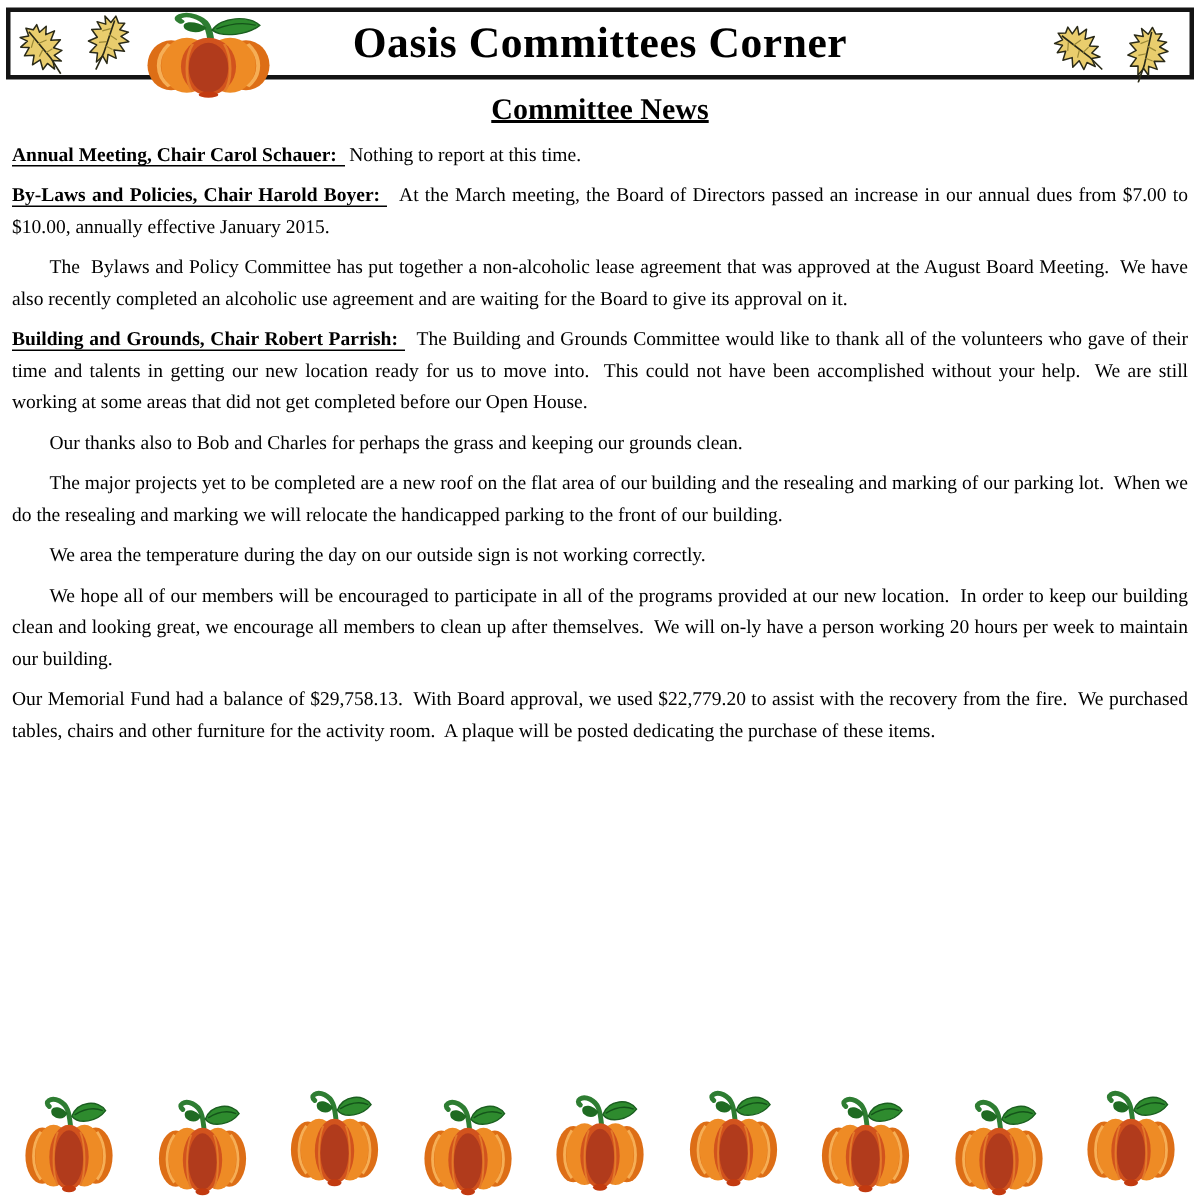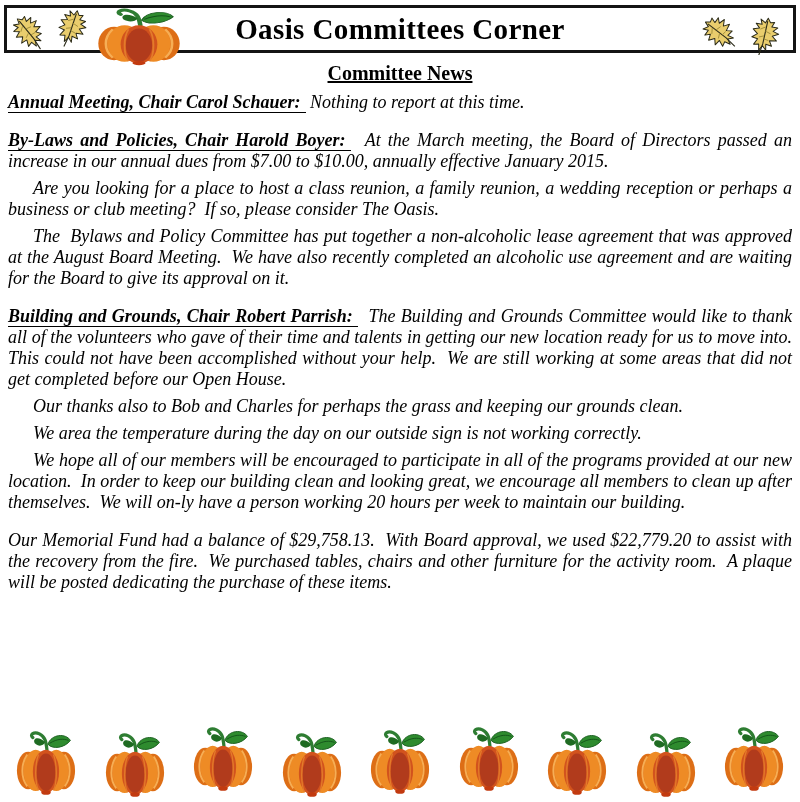--- a/index.html
+++ b/index.html
@@ -36,27 +36,26 @@
   .subtitle {
     text-align: center;
     font-size: 20px;
     font-weight: bold;
     margin: 9px 0 7px 0;
     text-decoration: underline;
   }
   
   .content {
     margin: 0 8px;
-    font-size: 18px;
+    font-size: 13px;
     line-height: 21px;
     text-align: justify;
-    font-style: italic;
   }
   .content p { margin: 0; white-space: pre-wrap; }
-  .section { margin-top: 17px; }
+  .section { margin-top: 6px; }
   .section:first-child { margin-top: 0; }
   .sec-head {
     font-weight: bold;
     border-bottom: 1.6px solid #000;
     padding-right: 5px;
   }
   p.para { margin-top: 6px; text-indent: 25px; }
   p.para.noindent { text-indent: 0; margin-top: 5px; }
   
   .footer-row {
@@ -122,27 +121,27 @@
   <div class="subtitle">Committee News</div>
 
   <div class="content">
 
     <div class="section">
       <p><span class="sec-head">Annual Meeting, Chair Carol Schauer:</span><span> Nothing to report at this time.</span></p>
     </div>
 
     <div class="section">
       <p><span class="sec-head">By-Laws and Policies, Chair Harold Boyer:</span><span>  At the March meeting, the Board of Directors passed an increase in our annual dues from $7.00 to $10.00, annually effective January 2015.</span></p>
-      <p class="para">Are you looking for a place to host a class reunion, a family reunion, a wedding reception or perhaps a business or club meeting?  If so, please consider The Oasis.</p>
       <p class="para">The  Bylaws and Policy Committee has put together a non-alcoholic lease agreement that was approved at the August Board Meeting.  We have also recently completed an alcoholic use agreement and are waiting for the Board to give its approval on it.</p>
     </div>
 
     <div class="section">
       <p><span class="sec-head">Building and Grounds, Chair Robert Parrish:</span><span>  The Building and Grounds Committee would like to thank all of the volunteers who gave of their time and talents in getting our new location ready for us to move into.  This could not have been accomplished without your help.  We are still working at some areas that did not get completed before our Open House.</span></p>
       <p class="para">Our thanks also to Bob and Charles for perhaps the grass and keeping our grounds clean.</p>
+      <p class="para">The major projects yet to be completed are a new roof on the flat area of our building and the resealing and marking of our parking lot.  When we do the resealing and marking we will relocate the handicapped parking to the front of our building.</p>
       <p class="para">We area the temperature during the day on our outside sign is not working correctly.</p>
       <p class="para">We hope all of our members will be encouraged to participate in all of the programs provided at our new location.  In order to keep our building clean and looking great, we encourage all members to clean up after themselves.  We will on-ly have a person working 20 hours per week to maintain our building.</p>
     </div>
 
     <div class="section">
       <p class="para noindent">Our Memorial Fund had a balance of $29,758.13.  With Board approval, we used $22,779.20 to assist with the recovery from the fire.  We purchased tables, chairs and other furniture for the activity room.  A plaque will be posted dedicating the purchase of these items.</p>
     </div>
 
   </div>
 

